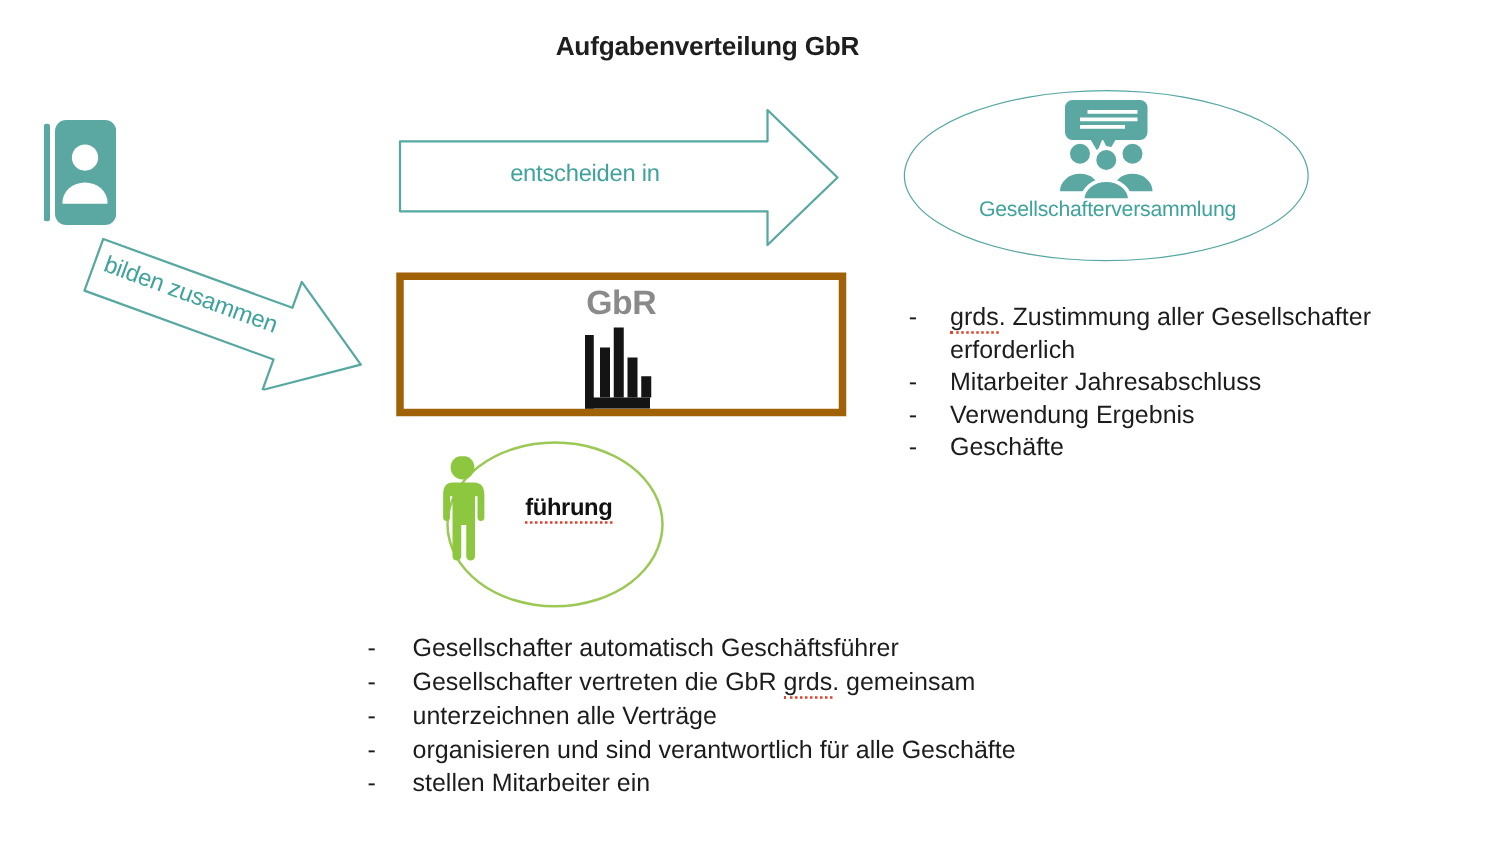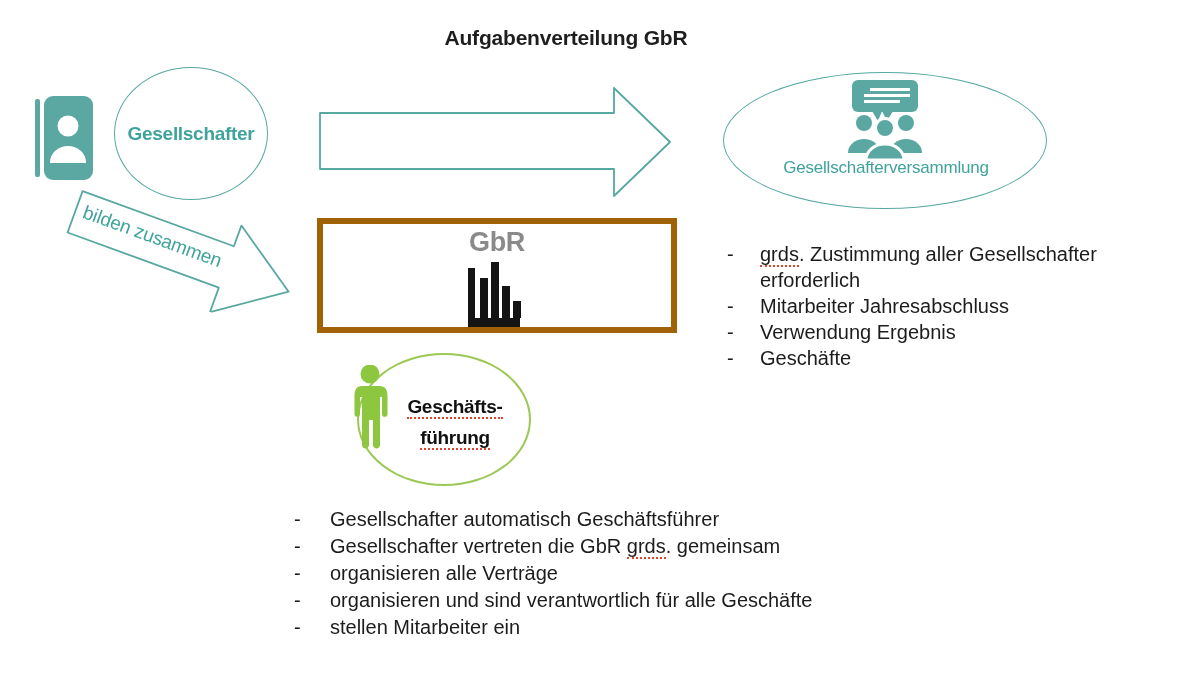--- a/index.html
+++ b/index.html
@@ -61,27 +61,25 @@
 
   <div class="abs slide-title">Aufgabenverteilung GbR</div>
 
   <svg class="abs" style="left:35px;top:96px;" width="58" height="84" viewBox="0 0 58 84">
     <rect x="0" y="3" width="5" height="78" rx="2" fill="#5BA8A2"></rect>
     <rect x="9" y="0" width="49" height="84" rx="9" fill="#5BA8A2"></rect>
     <circle cx="33" cy="30" r="10.5" fill="#ffffff"></circle>
     <path d="M15,66 a18,16 0 0 1 36,0 l0,1 -36,0 z" fill="#ffffff"></path>
   </svg>
 
-  <div class="abs ellipse gesellschafter-ellipse">
-    <span class="gesellschafter-label">Gesellschafter</span>
-  </div>
 
   <svg class="abs entscheiden-arrow" width="356" height="112" viewBox="0 0 356 112">
     <polygon points="2,27 296,27 296,2 352,56 296,110 296,83 2,83" fill="#ffffff" stroke="#56A8A1" stroke-width="1.8" stroke-linejoin="round"></polygon>
   </svg>
+  <div class="abs arrow-label entscheiden-label">entscheiden in</div>
 
   <div class="abs ellipse versammlung-ellipse"></div>
   <svg class="abs" style="left:840px;top:80px;" width="90" height="80" viewBox="0 0 90 80">
     <rect x="12" y="0" width="66" height="32" rx="6" fill="#5BA8A2"></rect>
     <path d="M32,31 l6,10 4,-10 5,10 6,-10 z" fill="#5BA8A2"></path>
     <rect x="30" y="8" width="40" height="3" fill="#ffffff"></rect>
     <rect x="24" y="14" width="46" height="3" fill="#ffffff"></rect>
     <rect x="24" y="20" width="36" height="3" fill="#ffffff"></rect>
     <circle cx="24" cy="43" r="8" fill="#5BA8A2"></circle>
     <path d="M8,73 a16,14 0 0 1 32,0 z" fill="#5BA8A2"></path>
@@ -113,21 +111,20 @@
 
   <div class="abs gf-ellipse"></div>
   <svg class="abs" style="left:350px;top:365px;" width="42" height="88" viewBox="0 0 42 88">
     <circle cx="20" cy="9" r="9.5" fill="#8DC63F"></circle>
     <path d="M12,21 L29,21 C35.5,21 37.5,25 37.5,31 L37.5,49 C37.5,52.8 32,52.8 32,49
              L32,32 L30,32 L30,80 C30,84.5 23,84.5 23,80 L23,55 L19,55 L19,80
              C19,84.5 12,84.5 12,80 L12,32 L10,32 L10,49 C10,52.8 4.5,52.8 4.5,49
              L4.5,31 C4.5,25 6.5,21 12,21 Z" fill="#8DC63F"></path>
   </svg>
   <div class="abs gf-label">
-    <div><span class="sq">Geschäfts-</span></div>
     <div><span class="sq">führung</span></div>
   </div>
 
   <div class="abs blist right-list">
     <div class="brow">
       <span class="bdash">-</span>
       <span class="btext"><span class="sq">grds</span><span>. Zustimmung aller Gesellschafter erforderlich</span></span>
     </div>
     <div class="brow">
       <span class="bdash">-</span>
@@ -147,21 +144,21 @@
     <div class="brow">
       <span class="bdash">-</span>
       <span class="btext">Gesellschafter automatisch Geschäftsführer</span>
     </div>
     <div class="brow">
       <span class="bdash">-</span>
       <span class="btext"><span>Gesellschafter vertreten die GbR </span><span class="sq">grds</span><span>. gemeinsam</span></span>
     </div>
     <div class="brow">
       <span class="bdash">-</span>
-      <span class="btext">organisieren alle Verträge</span>
+      <span class="btext">unterzeichnen alle Verträge</span>
     </div>
     <div class="brow">
       <span class="bdash">-</span>
       <span class="btext">organisieren und sind verantwortlich für alle Geschäfte</span>
     </div>
     <div class="brow">
       <span class="bdash">-</span>
       <span class="btext">stellen Mitarbeiter ein</span>
     </div>
   </div>

